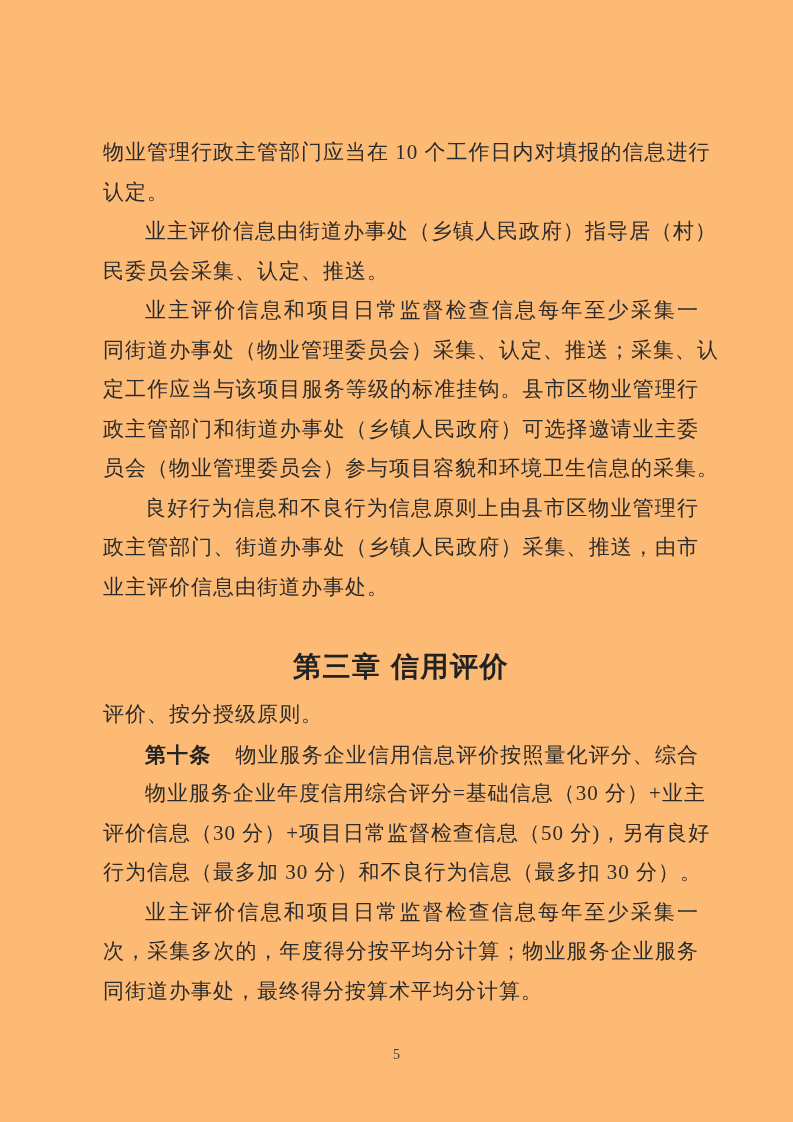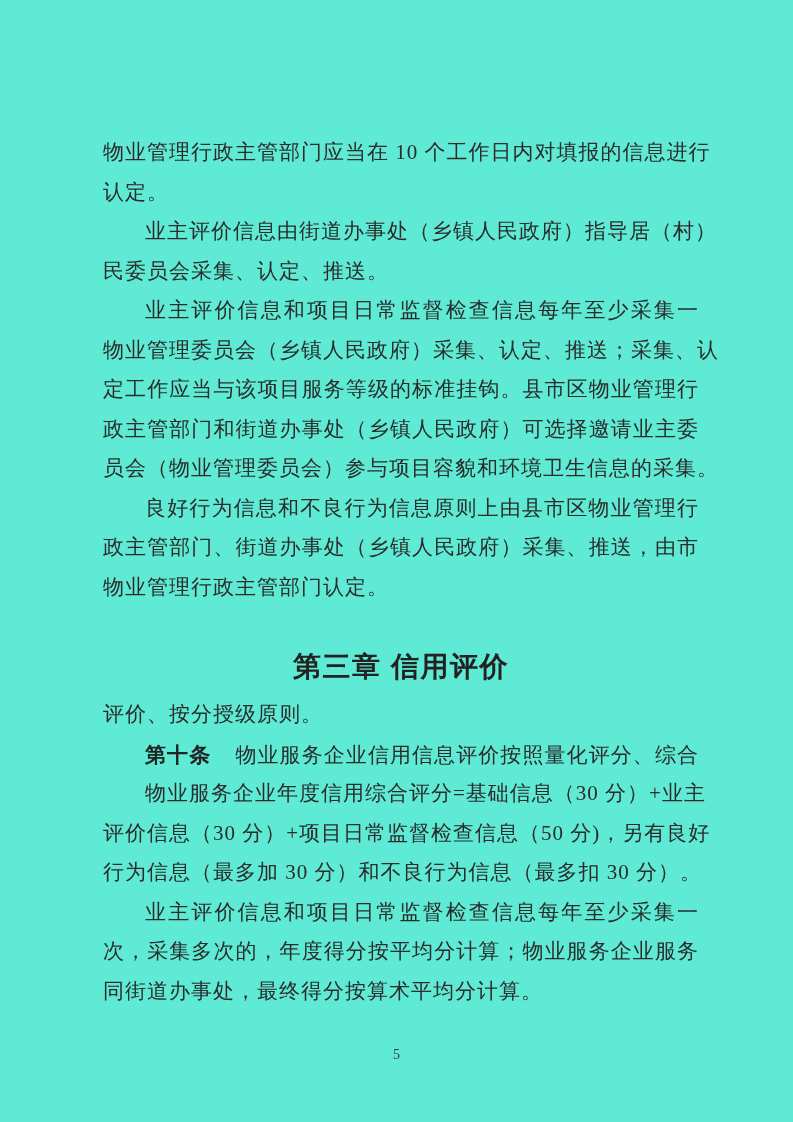--- a/index.html
+++ b/index.html
@@ -4,21 +4,21 @@
 <style>
   html, body {
     margin: 0;
     padding: 0;
     background: #ffffff;
   }
   .page {
     position: relative;
     width: 793px;
     height: 1122px;
-    background: #5eead4;
+    background: #fdba74;
     overflow: hidden;
     font-family: "Liberation Serif", "DejaVu Serif", serif;
     color: #2b2b2b;
   }
   .content {
     position: absolute;
     left: 103px;
     top: 133px;
     width: 596px;
     font-size: 21px;
@@ -80,30 +80,30 @@
       <div class="line last">认定。</div>
     </div>
 
     <div class="para">
       <div class="line indent">业主评价信息由街道办事处（乡镇人民政府）指导居（村）</div>
       <div class="line last">民委员会采集、认定、推送。</div>
     </div>
 
     <div class="para">
       <div class="line indent">业主评价信息和项目日常监督检查信息每年至少采集一</div>
-      <div class="line">物业管理委员会（乡镇人民政府）采集、认定、推送；采集、认</div>
+      <div class="line">同街道办事处（物业管理委员会）采集、认定、推送；采集、认</div>
       <div class="line">定工作应当与该项目服务等级的标准挂钩。县市区物业管理行</div>
       <div class="line">政主管部门和街道办事处（乡镇人民政府）可选择邀请业主委</div>
       <div class="line last">员会（物业管理委员会）参与项目容貌和环境卫生信息的采集。</div>
     </div>
 
     <div class="para">
       <div class="line indent">良好行为信息和不良行为信息原则上由县市区物业管理行</div>
       <div class="line">政主管部门、街道办事处（乡镇人民政府）采集、推送，由市</div>
-      <div class="line last">物业管理行政主管部门认定。</div>
+      <div class="line last">业主评价信息由街道办事处。</div>
     </div>
 
     <div class="chapter-heading">第三章 信用评价</div>
 
     <div class="para">
       <div class="line last">评价、按分授级原则。</div>
       <div class="line indent"><b class="term">第十条</b><span>物业服务企业信用信息评价按照量化评分、综合</span></div>
     </div>
 
     <div class="para">

